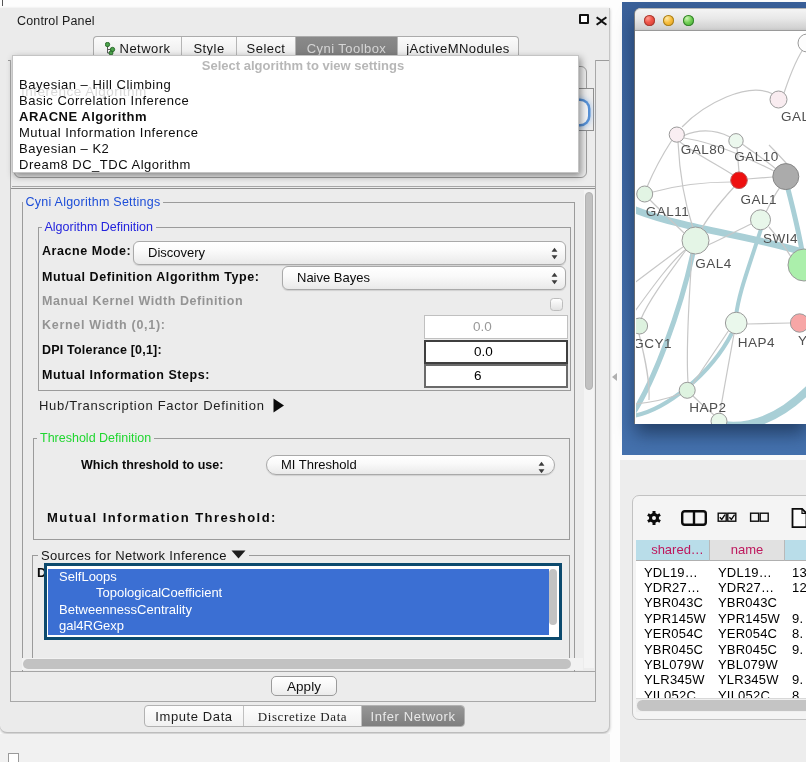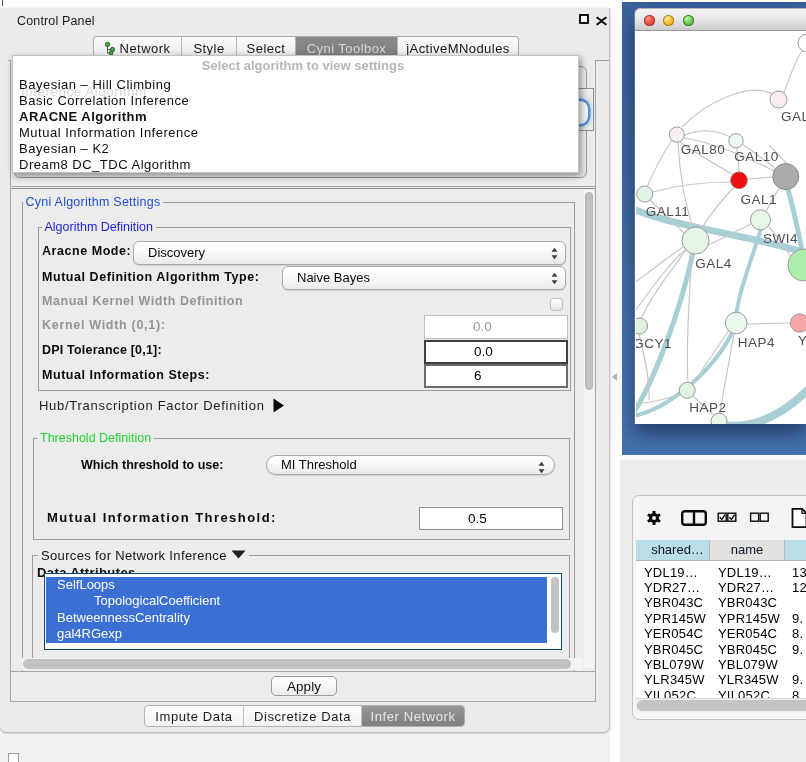--- a/index.html
+++ b/index.html
@@ -22,21 +22,21 @@
 #tl-r { left:8.5px; background:radial-gradient(circle at 35% 30%, #ff9a8f 0%, #f0564a 40%, #d3342a 100%); box-shadow:inset 0 0 0 1px #a63c33; }
 #tl-y { left:28px; background:radial-gradient(circle at 35% 30%, #ffe9a8 0%, #f7bc3a 45%, #e09c1e 100%); box-shadow:inset 0 0 0 1px #a8801f; }
 #tl-g { left:47.5px; background:radial-gradient(circle at 35% 30%, #ccf5b2 0%, #6fce52 45%, #3da435 100%); box-shadow:inset 0 0 0 1px #35822c; }
 #netcanvas { position:absolute; left:1px; top:24px; width:170px; height:392px; }
 
 
 #tp-titlebar { left:620px; top:460px; width:186px; height:27px; background:#e7e7e7; border-top:1px solid #fbfbfb; border-bottom:1px solid #f5f5f5;}
 #tp-title { position:absolute; left:16px; top:6px; font-size:13px; color:#1c1c1c; }
 #tpanel { left:632px; top:495px; width:182px; height:225px; background:#f4f4f4; border:1px solid #c2c2c2; border-radius:7px; }
 #ttable { position:absolute; left:3px; top:43.5px; width:179px; height:159px; background:#ffffff; overflow:hidden; border-bottom:1px solid #d8d8d8; }
-.thc { position:absolute; top:0; height:21px; border-right:1px solid #b9b9b9; border-bottom:1px solid #b0b0b0; font-size:13px; color:#0f172a; text-align:center; line-height:20px; }
+.thc { position:absolute; top:0; height:21px; border-right:1px solid #b9b9b9; border-bottom:1px solid #b0b0b0; font-size:13px; color:#be185d; text-align:center; line-height:20px; }
 .trow { position:absolute; left:0; width:179px; height:15.4px; font-size:13px; color:#000; line-height:15.4px; letter-spacing:0.2px; }
 .c1 { position:absolute; left:8px; }
 .c2 { position:absolute; left:82px; }
 .c3 { position:absolute; left:156px; }
 #t-hscroll { position:absolute; left:3px; top:202.5px; width:179px; height:13px; background:#efefef; }
 #t-hthumb { position:absolute; left:1px; top:1px; width:178px; height:11px; background:#c4c4c4; border-radius:6px; }
 
 
 #cpwin { left:0px; top:8px; width:610px; height:725px; background:#ebebeb;
   border-right:1px solid #c5c5c5; border-bottom:1px solid #bdbdbd; border-radius:0 0 7px 7px;
@@ -76,21 +76,21 @@
 label.b { position:absolute; font-size:12.5px; font-weight:bold; color:#0a0a0a; white-space:nowrap; letter-spacing:0.55px; }
 label.r { position:absolute; font-size:13px; color:#1e1e1e; white-space:nowrap; }
 label.dis { color:#949494; }
 .combo { position:absolute; height:24px; border:1px solid #a9a9a9; border-radius:6px;
   background:linear-gradient(180deg,#ffffff 0%,#fafafa 40%,#efefef 80%,#e9e9e9 100%);
   font-size:13px; color:#0a0a0a; line-height:22px; padding-left:14px; box-shadow:0 1px 1px rgba(0,0,0,0.12); }
 .cArr { position:absolute; top:5px; width:7px; height:13px; }
 .field { position:absolute; background:#ffffff; font-size:13.5px; text-align:left; padding-right:7px; color:#000;padding-left:48px; }
 
 
-#attrlist { position:absolute; left:33px; top:384px; width:518px; height:77px; background:#ffffff; border:1px solid #0c4a6e; }
+#attrlist { position:absolute; left:33px; top:374px; width:518px; height:77px; background:#ffffff; border:3px solid #0c4a6e; }
 .attr { position:absolute; left:1px; width:501px; height:16.4px; background:#3b6fd3; color:#ffffff; font-size:13px; padding-left:11px; line-height:16px; }
 #attr-vsb { position:absolute; right:2px; top:3px; width:8px; height:56px; background:#c2c2c2; border-radius:4px; }
 
 
 #applybtn { position:absolute; left:260px; top:615.5px; width:66px; height:20px; border:1px solid #9b9b9b; border-radius:5px;
   background:linear-gradient(180deg,#ffffff 0%,#f7f7f7 50%,#ebebeb 100%); font-size:13.5px; color:#101010; text-align:center; line-height:19px; }
 #btabs { position:absolute; left:144px; top:697px; height:22px; display:flex; border:1px solid #b2b2b2; border-radius:4px; overflow:hidden;
   background:linear-gradient(180deg,#fdfdfd,#f1f1f1); }
 .btab { height:22px; font-size:13px; color:#1c1c1c; line-height:21px; text-align:center; border-right:1px solid #c0c0c0; letter-spacing:0.6px; }
 .btab:last-child { border-right:none; }
@@ -344,21 +344,20 @@
           <div class="gtitle" style="left:3px; color:#1fd62f;">Threshold Definition</div>
         </div>
         <label class="b" style="left:70px; top:268.5px; letter-spacing:0;">Which threshold to use:</label>
         <div class="combo" style="left:227px; top:266px; width:289px; height:20px; line-height:18px; border-radius:10px;margin-left:28px;">MI Threshold
           <svg class="cArr" style="right:9px;" viewBox="0 0 9 15">
               <path d="M4.5 0 L8.3 5.2 L0.7 5.2 Z" fill="#3c3c3c"></path>
               <path d="M4.5 15 L8.3 9.8 L0.7 9.8 Z" fill="#3c3c3c"></path>
             </svg>
         </div>
         <label class="b" style="left:36px; top:321px; font-size:13px; letter-spacing:1.45px;">Mutual Information Threshold:</label>
-        <div class="field" style="left:408px; top:317.5px; width:144px; height:23px; border:1px solid #8f8f8f; line-height:21px;">0.5</div>
 
         <div class="group" id="g-src" style="left:21px; top:365.5px; width:538px; height:114px; border-bottom:none;">
           <div class="gtitle" style="left:5px; color:#151515; font-size:13px; letter-spacing:0.35px;">Sources for Network Inference <svg width="15" height="9" viewBox="0 0 15 9" style="vertical-align:1px;">
                 <path d="M0.5 0.5 L14.5 0.5 L7.5 8.5 Z" fill="#1d1d1d"></path>
               </svg></div>
         </div>
         <label class="b" style="left:26px; top:375.5px; font-size:13px; letter-spacing:0.4px;">Data Attributes</label>
         <div id="attrlist">
           <div class="attr" style="top:3px;">SelfLoops</div>
           <div class="attr" style="top:19.4px;padding-left:48px;">TopologicalCoefficient</div>
@@ -372,21 +371,21 @@
           </div>
         <div id="hsb">
             <div id="hsb-thumb"></div>
           </div>
       </div>
       <div id="applybtn">Apply</div>
     </div>
 
     <div id="btabs">
       <div class="btab" style="width:99px;">Impute Data</div>
-      <div class="btab" style="width:118px;">Discretize Data</div>
+      <div class="btab" style="width:118px;font-family:Liberation Serif, serif;">Discretize Data</div>
       <div class="btab" id="btab-sel" style="width:102px;">Infer Network</div>
     </div>
   </div>
 
   <div class="abs" id="dropdown">
     <div id="dd-title">Select algorithm to view settings</div>
     <div style="position:absolute;left:8px;top:28px;font-size:13.5px;color:rgba(125,125,125,0.30);letter-spacing:0.5px;white-space:nowrap;">Inference Algorithm</div>
     <div class="dd-item" style="top:21px">Bayesian – Hill Climbing</div>
     <div class="dd-item" style="top:37px">Basic Correlation Inference</div>
     <div class="dd-item" style="top:53px; font-weight:bold">ARACNE Algorithm</div>

